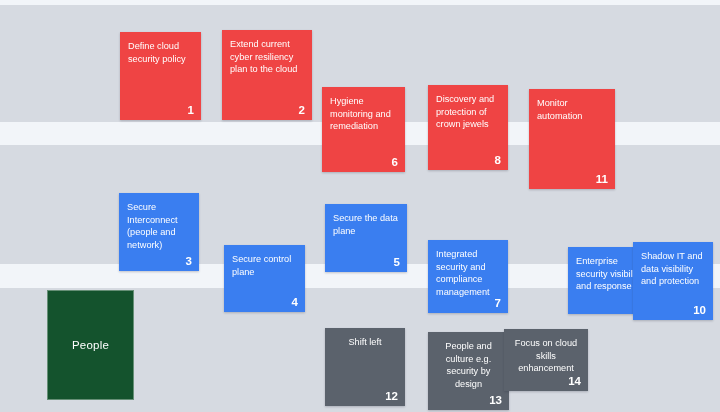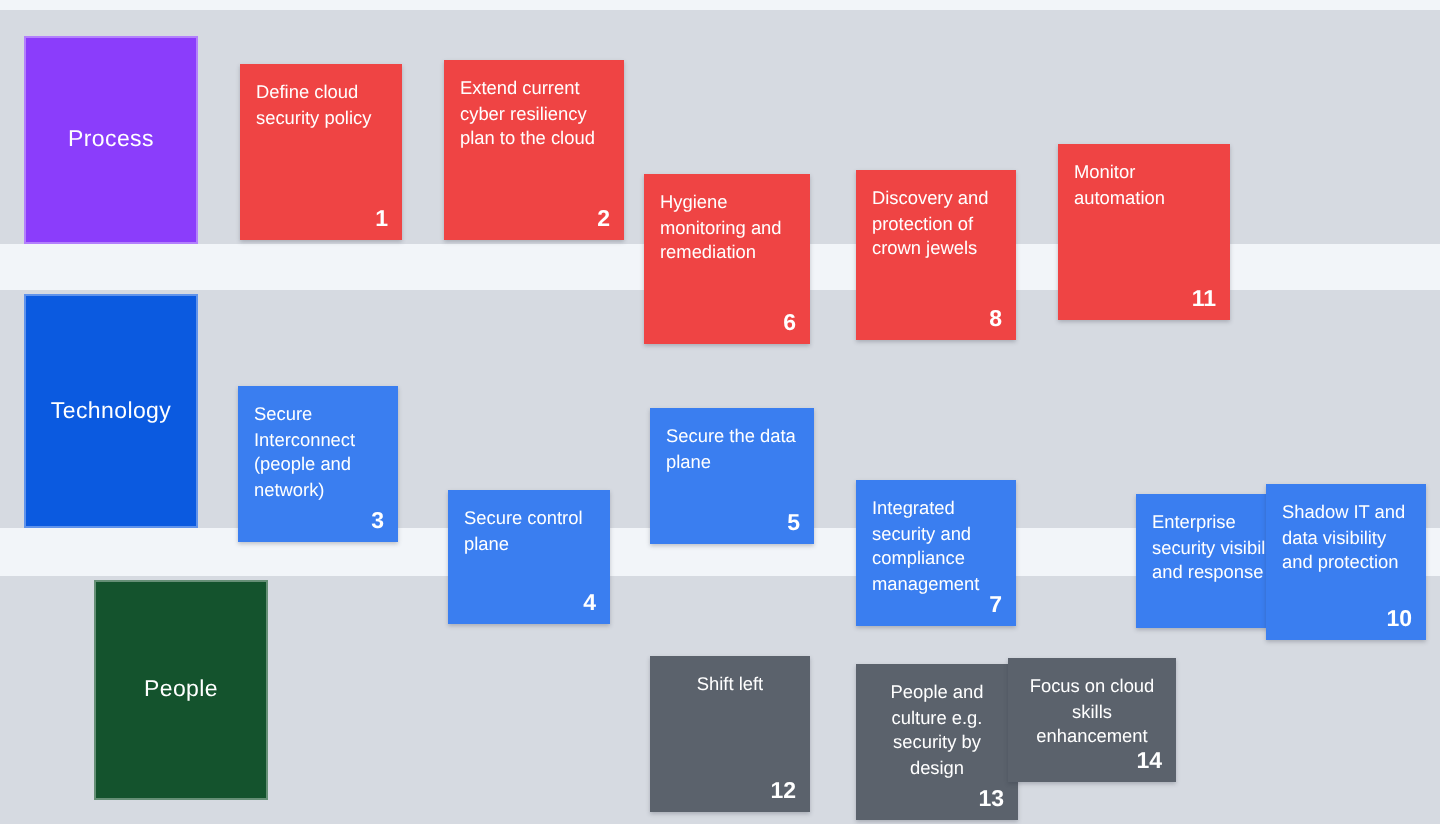--- a/index.html
+++ b/index.html
@@ -80,26 +80,20 @@
 </style>
 </head>
 <body>
 
 <div id="canvas">
 
   <div class="band" id="band-process"></div>
   <div class="band" id="band-technology"></div>
   <div class="band" id="band-people"></div>
 
-  <div class="row-label" id="label-process">
-    <span>Process</span>
-  </div>
-  <div class="row-label" id="label-technology">
-    <span>Technology</span>
-  </div>
   <div class="row-label" id="label-people">
     <span>People</span>
   </div>
 
   <div id="cards-layer">
       <div class="card process" style="left: 120px; top: 32px; width: 81px; height: 88px;">
         <span class="card-text">Define cloud
 security policy</span>
         <span class="card-num">1</span>
       </div>
@@ -114,21 +108,21 @@
 monitoring and
 remediation</span>
         <span class="card-num">6</span>
       </div>
       <div class="card process" style="left: 428px; top: 85px; width: 80px; height: 85px;">
         <span class="card-text">Discovery and
 protection of
 crown jewels</span>
         <span class="card-num">8</span>
       </div>
-      <div class="card process" style="left: 529px; top: 72px; width: 86px; height: 88px;">
+      <div class="card process" style="left: 529px; top: 89px; width: 86px; height: 100px;">
         <span class="card-text">Monitor
 automation</span>
         <span class="card-num">11</span>
       </div>
       <div class="card technology" style="left: 119px; top: 193px; width: 80px; height: 78px;">
         <span class="card-text">Secure
 Interconnect
 (people and
 network)</span>
         <span class="card-num">3</span>

